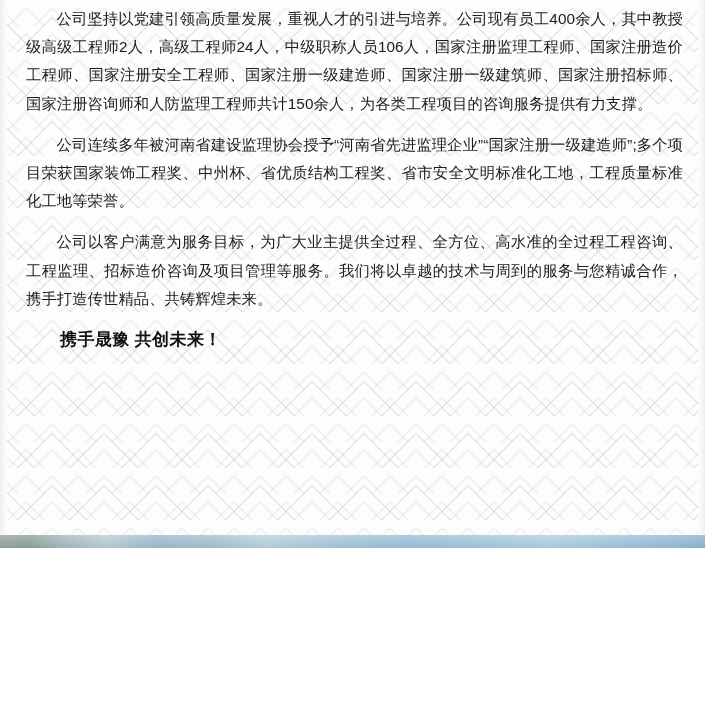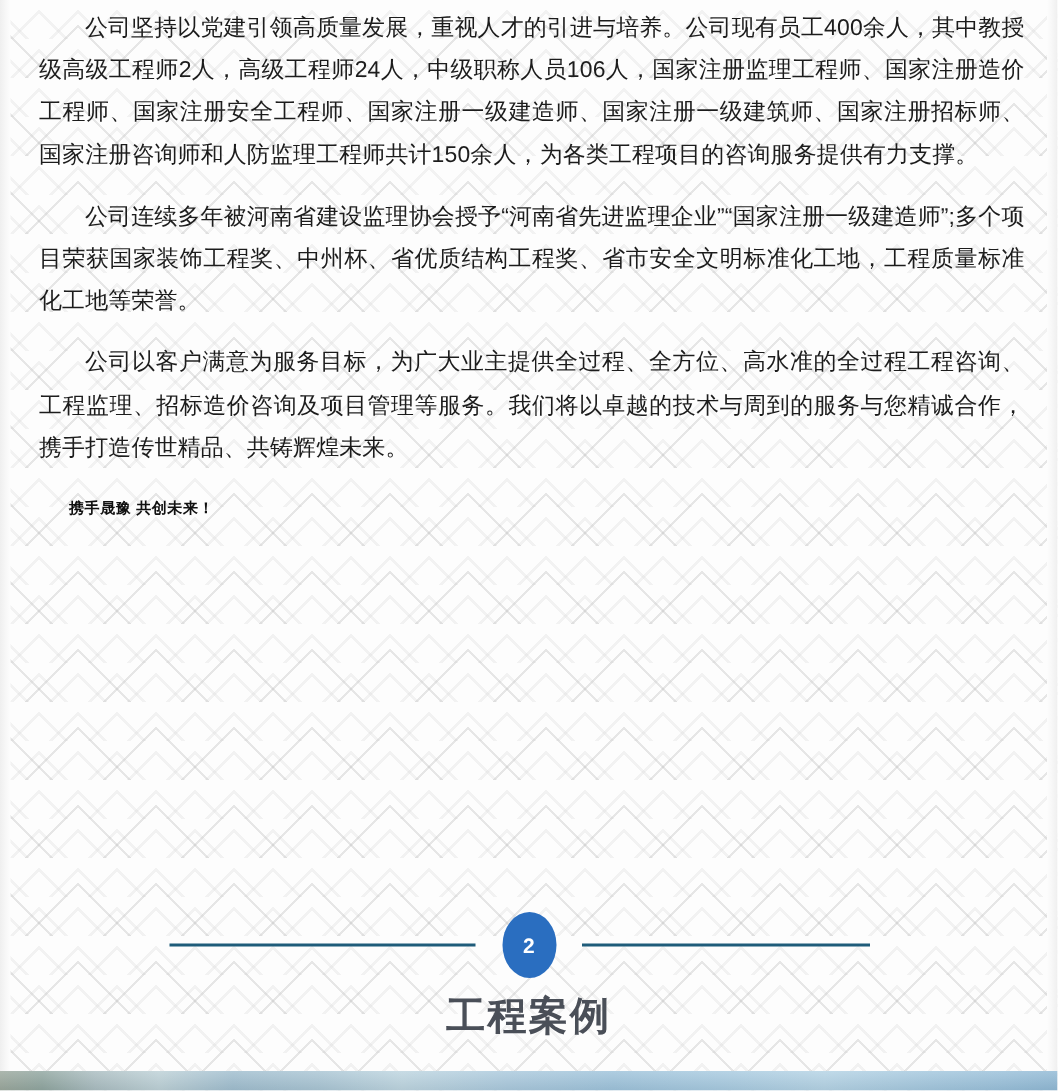--- a/index.html
+++ b/index.html
@@ -13,21 +13,21 @@
     overflow: hidden;
     background: #ffffff;
     font-family: "Liberation Sans", "DejaVu Sans", sans-serif;
     -webkit-font-smoothing: antialiased;
   }
 
   
   .page {
     position: relative;
     width: 705px;
-    height: 727px;
+    height: 548px;
     box-sizing: border-box;
     background-color: #fdfdfd;
     overflow: hidden;
   }
 
   
   .watermark {
     position: absolute;
     inset: 0;
     pointer-events: none;
@@ -88,21 +88,21 @@
     color: #1c1c1c;
     text-align: justify;
     text-justify: inter-ideograph;
     text-indent: 2em;
     letter-spacing: 0.1px;
     font-family: "Liberation Sans", "DejaVu Sans", sans-serif;
   }
 
   p.slogan {
     margin: 13px 0 0 0;
-    font-size: 10px;
+    font-size: 17px;
     line-height: 28px;
     color: #111111;
     font-weight: bold;
     text-indent: 2em;
     letter-spacing: 0.4px;
   }
 
   
   .section-head {
     position: absolute;

